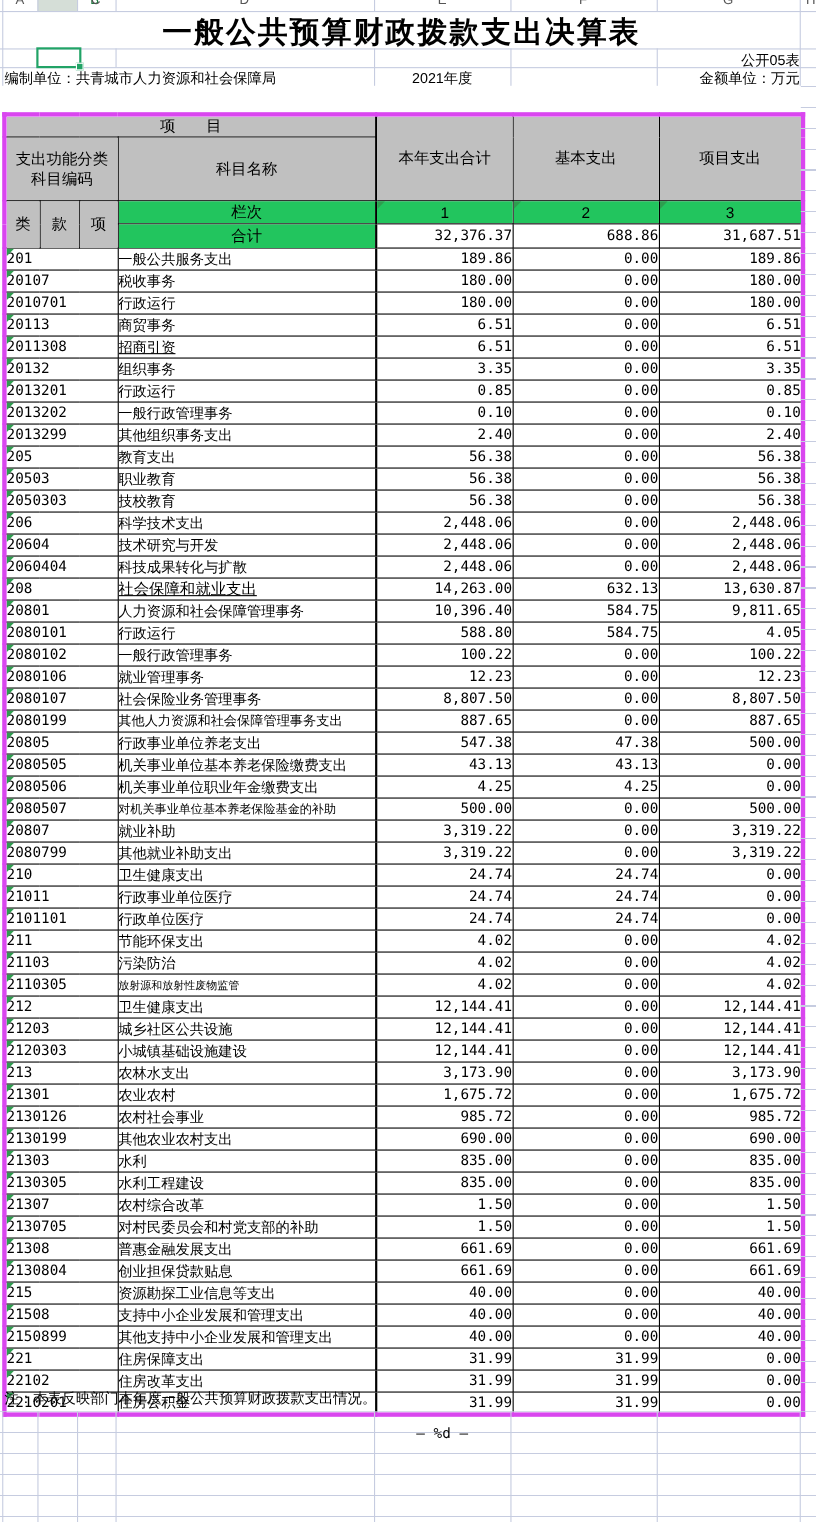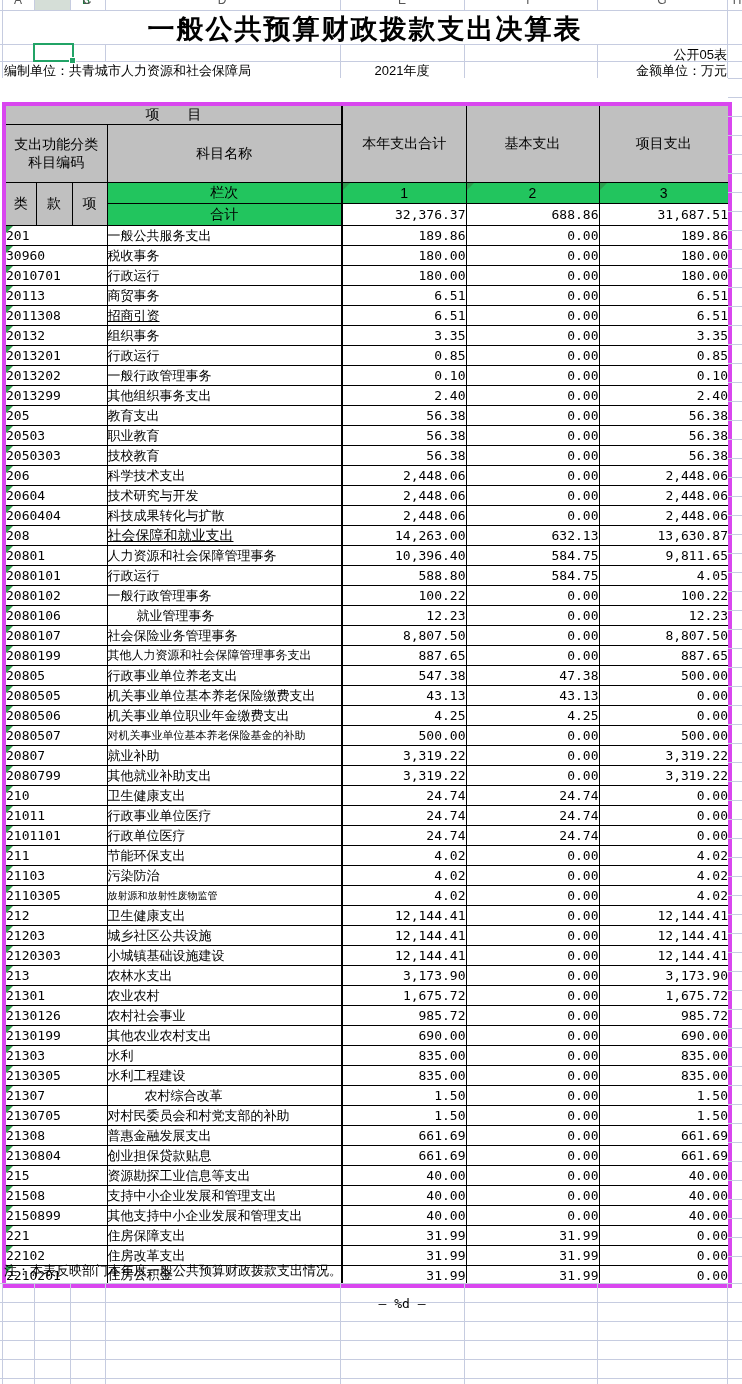--- a/index.html
+++ b/index.html
@@ -135,21 +135,21 @@
     </tbody>
     <tbody>
         <tr class="h-d">
       <td class="code" colspan="3"><span class="tri"></span><span class="codetext">201</span></td>
       <td class="name" style="font-size: 13px;">一般公共服务支出</td>
       <td class="val sepL">189.86</td>
       <td class="val">0.00</td>
       <td class="val">189.86</td>
     </tr>
         <tr class="h-d">
-      <td class="code" colspan="3"><span class="tri"></span><span class="codetext">30960</span></td>
+      <td class="code" colspan="3"><span class="tri"></span><span class="codetext">20107</span></td>
       <td class="name" style="font-size: 13px;">税收事务</td>
       <td class="val sepL">180.00</td>
       <td class="val">0.00</td>
       <td class="val">180.00</td>
     </tr>
         <tr class="h-d">
       <td class="code" colspan="3"><span class="tri"></span><span class="codetext">2010701</span></td>
       <td class="name ind" style="font-size: 13px;">行政运行</td>
       <td class="val sepL">180.00</td>
       <td class="val">0.00</td>
@@ -262,21 +262,21 @@
     </tr>
         <tr class="h-d">
       <td class="code" colspan="3"><span class="tri"></span><span class="codetext">2080102</span></td>
       <td class="name ind" style="font-size: 13px;">一般行政管理事务</td>
       <td class="val sepL">100.22</td>
       <td class="val">0.00</td>
       <td class="val">100.22</td>
     </tr>
         <tr class="h-d">
       <td class="code" colspan="3"><span class="tri"></span><span class="codetext">2080106</span></td>
-      <td class="name ind" style="font-size: 13px; padding-left: 29px;">就业管理事务</td>
+      <td class="name ind" style="font-size: 13px;">就业管理事务</td>
       <td class="val sepL">12.23</td>
       <td class="val">0.00</td>
       <td class="val">12.23</td>
     </tr>
         <tr class="h-d">
       <td class="code" colspan="3"><span class="tri"></span><span class="codetext">2080107</span></td>
       <td class="name ind" style="font-size: 13px;">社会保险业务管理事务</td>
       <td class="val sepL">8,807.50</td>
       <td class="val">0.00</td>
       <td class="val">8,807.50</td>
@@ -430,21 +430,21 @@
     </tr>
         <tr class="h-d">
       <td class="code" colspan="3"><span class="tri"></span><span class="codetext">2130305</span></td>
       <td class="name ind" style="font-size: 13px;">水利工程建设</td>
       <td class="val sepL">835.00</td>
       <td class="val">0.00</td>
       <td class="val">835.00</td>
     </tr>
         <tr class="h-d">
       <td class="code" colspan="3"><span class="tri"></span><span class="codetext">21307</span></td>
-      <td class="name" style="font-size: 13px; padding-left: 37px;">农村综合改革</td>
+      <td class="name" style="font-size: 13px;">农村综合改革</td>
       <td class="val sepL">1.50</td>
       <td class="val">0.00</td>
       <td class="val">1.50</td>
     </tr>
         <tr class="h-d">
       <td class="code" colspan="3"><span class="tri"></span><span class="codetext">2130705</span></td>
       <td class="name ind" style="font-size: 13px;">对村民委员会和村党支部的补助</td>
       <td class="val sepL">1.50</td>
       <td class="val">0.00</td>
       <td class="val">1.50</td>

